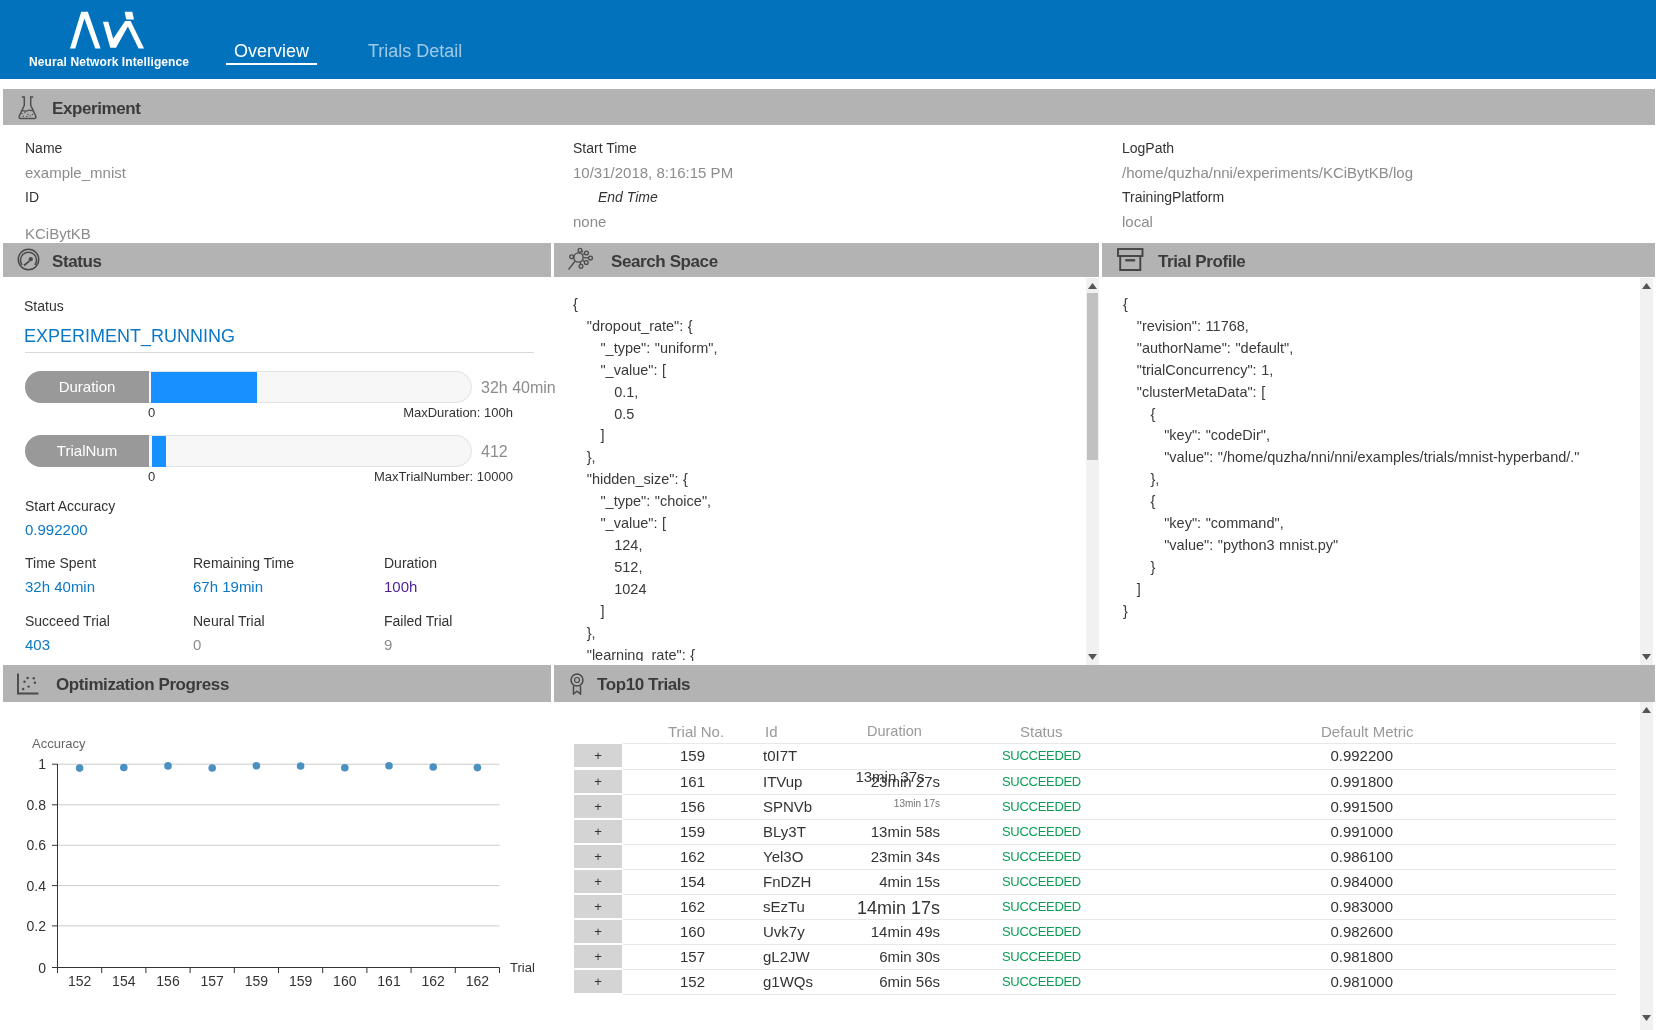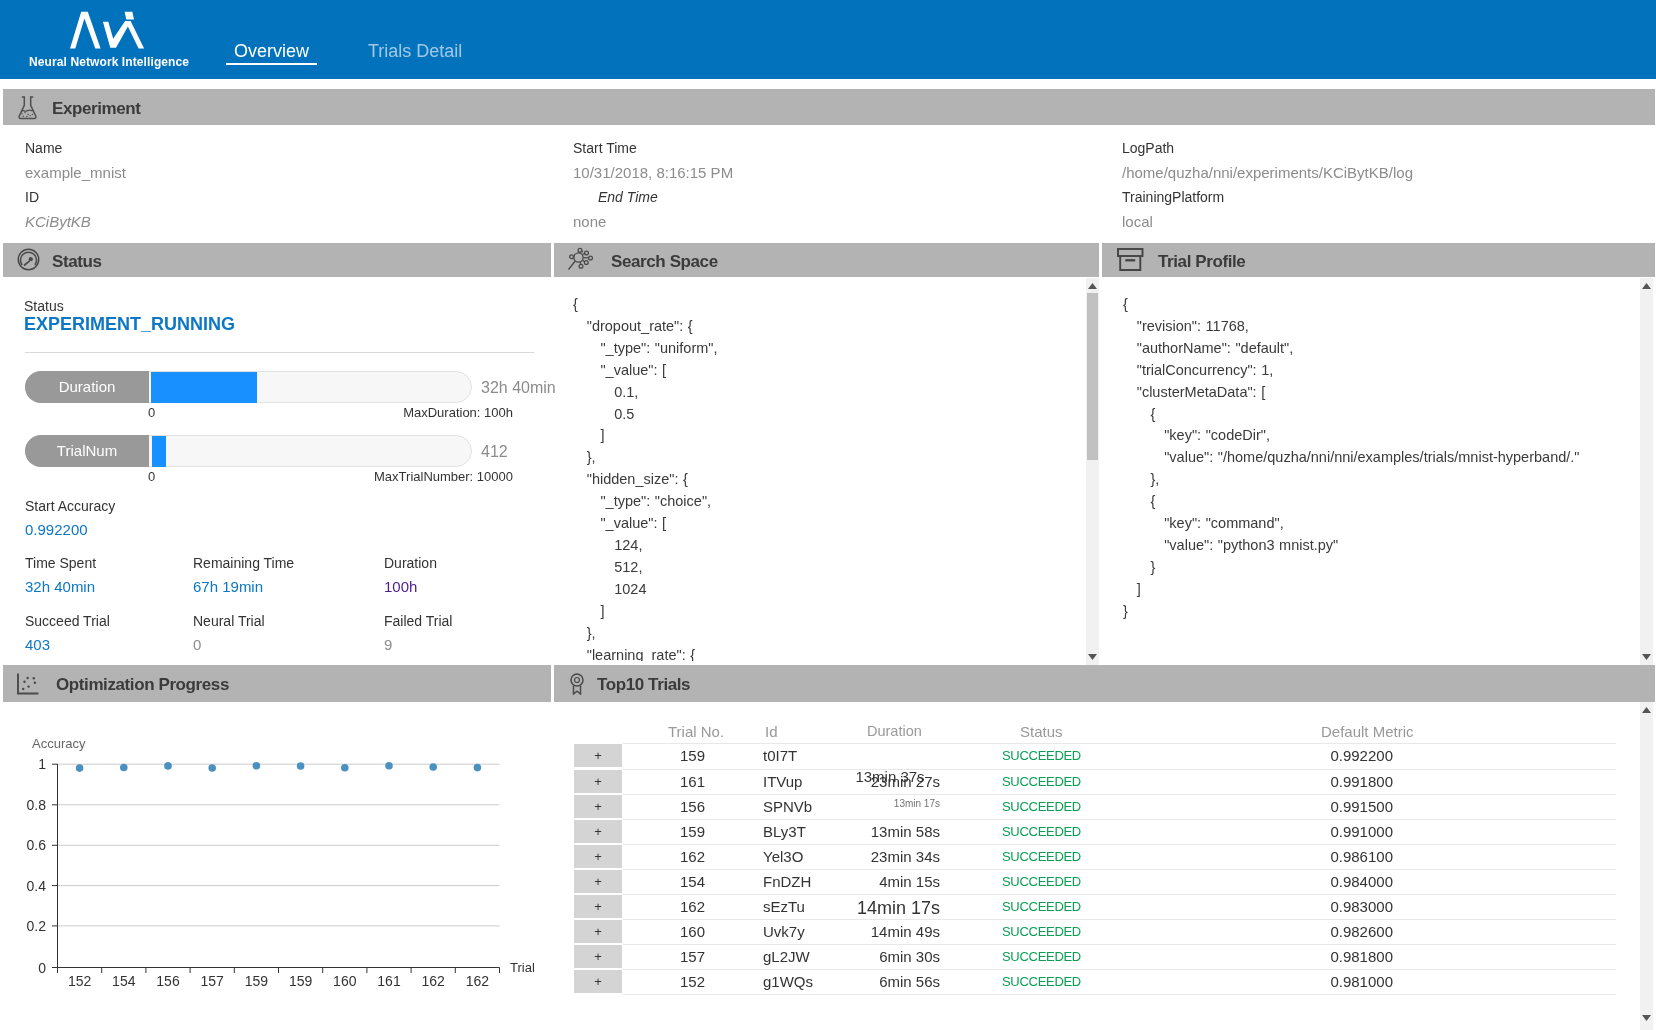--- a/index.html
+++ b/index.html
@@ -42,21 +42,21 @@
         <circle cx="9.8" cy="21.5" r="0.75"></circle>
         <circle cx="13.2" cy="20.7" r="0.75"></circle>
         <circle cx="15.4" cy="19.6" r="0.75"></circle>
   </g>
 </svg>
 <div class="bartitle" style="top:98.5px;">Experiment</div>
 
 <div class="abs lab" style="left:25px;top:140px;">Name</div>
 <div class="abs val" style="left:25px;top:164px;text-align:right;">example_mnist</div>
 <div class="abs lab" style="left:25px;top:189px;">ID</div>
-<div class="abs val" style="left:25px;top:213px;font-style:italic;">KCiBytKB</div>
+<div class="abs val" style="left:25px;top:225px;">KCiBytKB</div>
 
 <div class="abs lab" style="left:573px;top:140px;">Start Time</div>
 <div class="abs val" style="left:573px;top:164px;">10/31/2018, 8:16:15 PM</div>
 <div class="abs lab" style="left:598px;top:189px;font-style:italic;">End Time</div>
 <div class="abs val" style="left:573px;top:213px;">none</div>
 
 <div class="abs lab" style="left:1122px;top:140px;">LogPath</div>
 <div class="abs val" style="left:1122px;top:164px;">/home/quzha/nni/experiments/KCiBytKB/log</div>
 <div class="abs lab" style="left:1122px;top:189px;">TrainingPlatform</div>
 <div class="abs val" style="left:1122px;top:213px;">local</div>
@@ -64,21 +64,21 @@
 <div class="abs" style="left:3px;top:243px;width:548px;height:34px;background:#b3b3b3;"></div>
 <svg class="abs" style="left:17px;top:248px;" width="23" height="23" viewBox="0 0 23 23">
   <circle cx="11.5" cy="11.5" r="10.2" fill="none" stroke="#4a4a4a" stroke-width="1.5"></circle>
   <path d="M 5.1,17 A 8 8 0 1 1 17.9,17" fill="none" stroke="#4a4a4a" stroke-width="1.5"></path>
   <circle cx="13.8" cy="11.2" r="2.1" fill="#4a4a4a"></circle>
   <path d="M12.6,12.8 L7,17.5" stroke="#4a4a4a" stroke-width="1.7"></path>
 </svg>
 <div class="bartitle" style="top:252px;">Status</div>
 
 <div class="abs lab" style="left:24px;top:298px;">Status</div>
-<div class="abs" style="left:24px;top:314px;font-size:18px;font-weight:700;color:#0b77c5;letter-spacing:0;">EXPERIMENT_RUNNING</div>
+<div class="abs" style="left:24px;top:326px;font-size:18px;font-weight:400;color:#0b77c5;letter-spacing:0;">EXPERIMENT_RUNNING</div>
 <div class="abs" style="left:25px;top:352px;width:509px;height:1px;background:#d9d9d9;"></div>
 
 <div class="abs" style="left:25px;top:371px;width:447px;height:32px;border:1px solid #e2e2e2;background:#f7f7f7;border-radius:16px;"></div>
 <div class="abs" style="left:25px;top:371px;width:124px;height:32px;background:#999999;border-radius:16px 0 0 16px;text-align:center;line-height:32px;font-size:15px;color:#fff;">Duration</div>
 <div class="abs" style="left:150.5px;top:372px;width:106px;height:30.5px;background:#1890ff;"></div>
 <div class="abs" style="left:481px;top:379px;font-size:16px;color:#8c8c8c;">32h 40min</div>
 <div class="abs" style="left:148px;top:405px;font-size:13px;color:#333;">0</div>
 <div class="abs" style="left:310px;top:405px;width:203px;text-align:right;font-size:13px;color:#333;">MaxDuration: 100h</div>
 
 <div class="abs" style="left:25px;top:435px;width:447px;height:32px;border:1px solid #e2e2e2;background:#f7f7f7;border-radius:16px;"></div>

